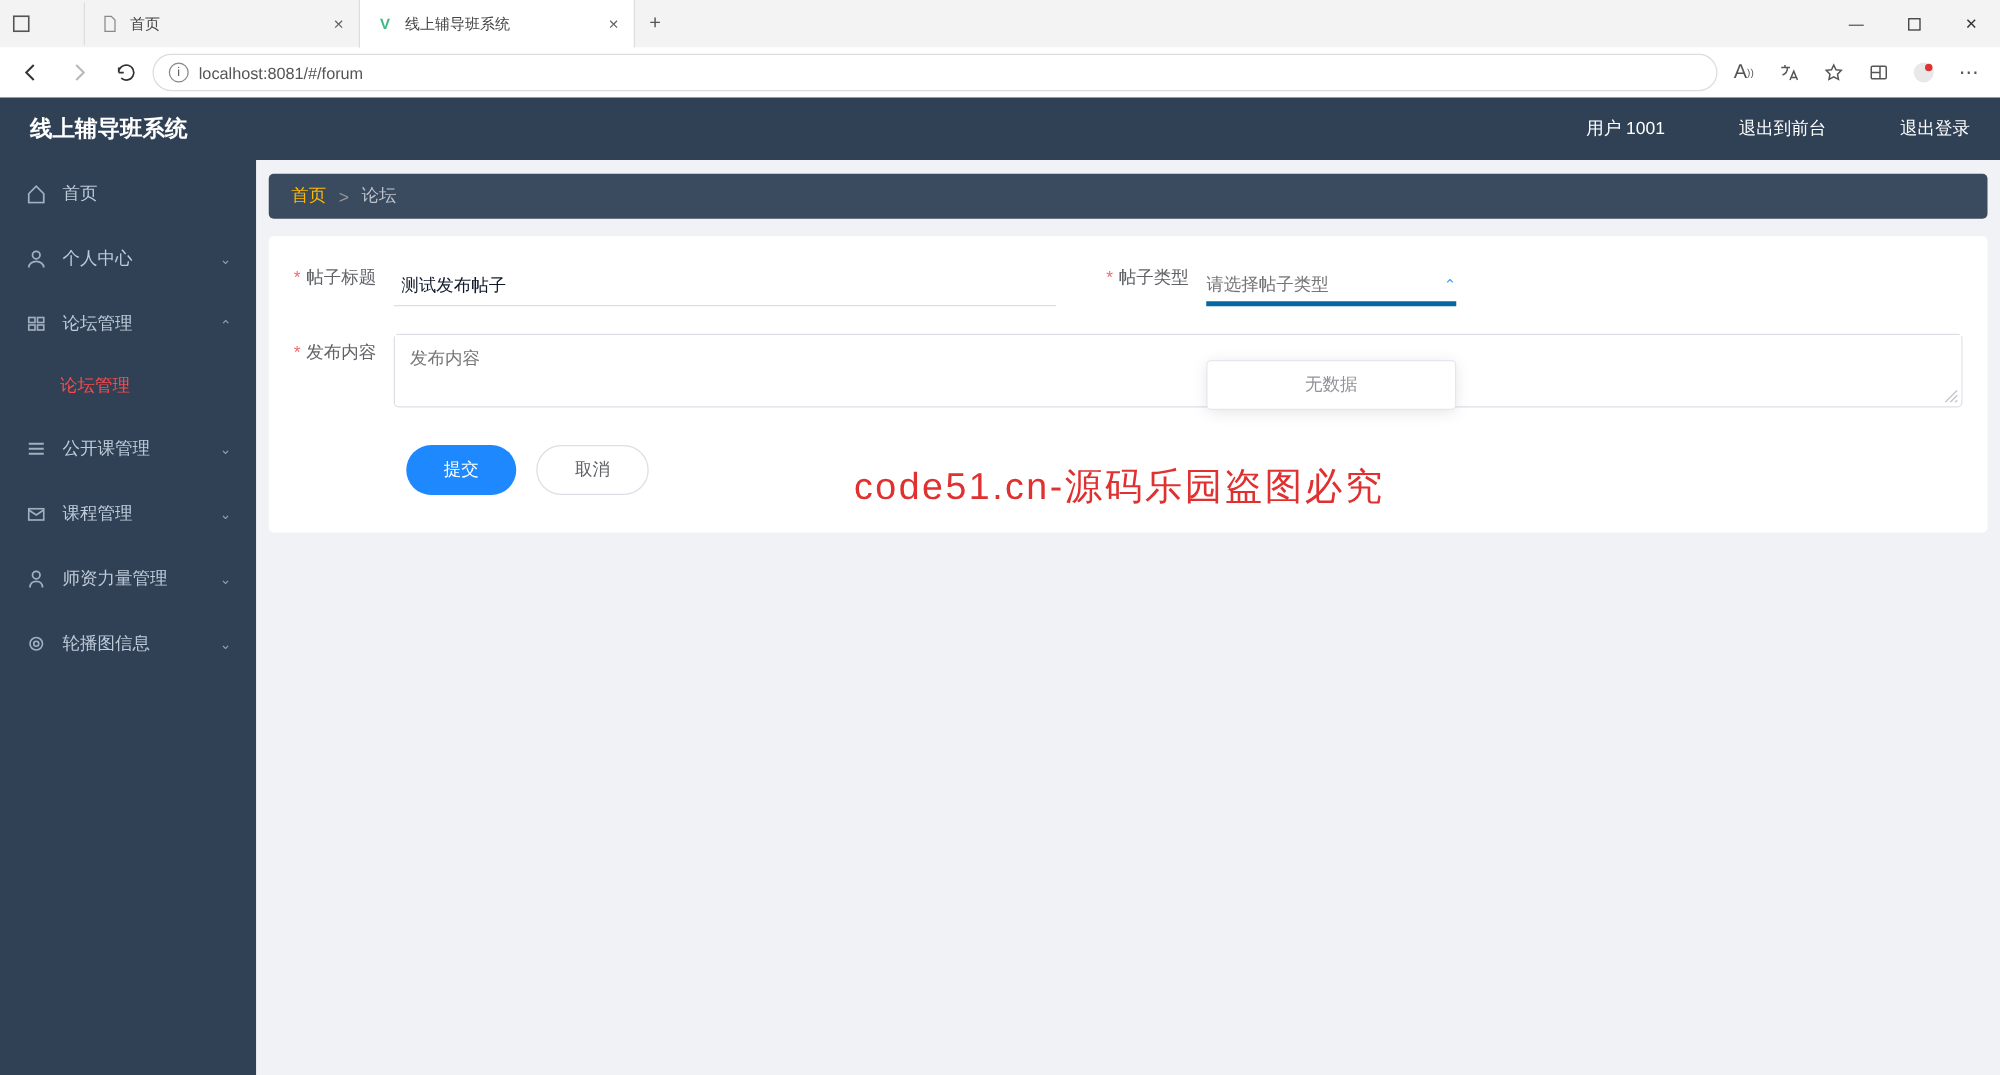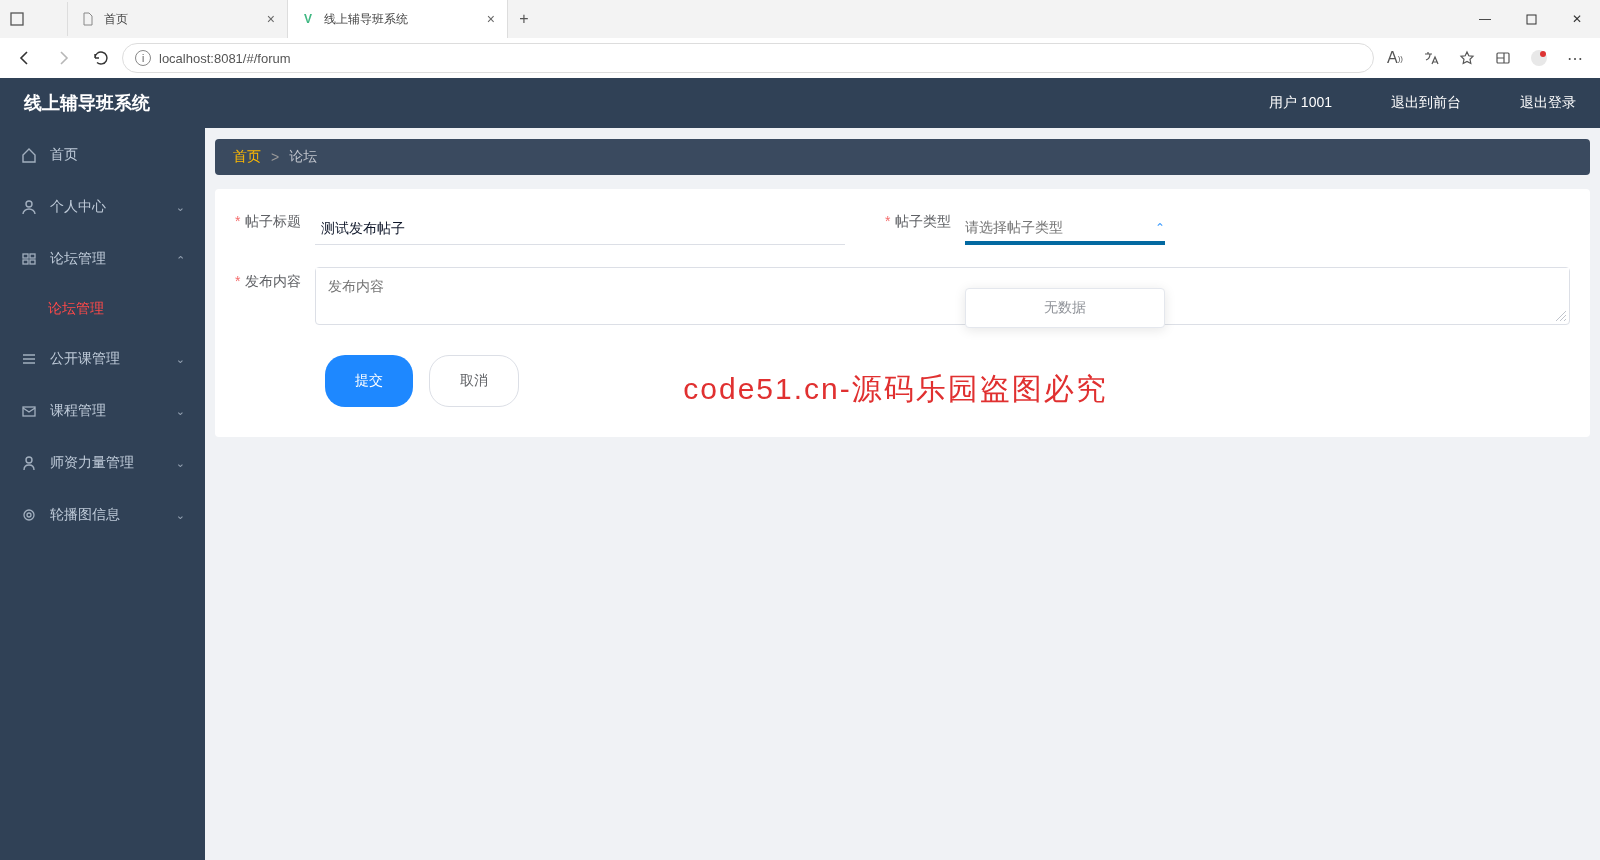--- a/index.html
+++ b/index.html
@@ -52,21 +52,21 @@
 .text-input.title-input { width: 530px; }
 .select-wrap { position: relative; width: 200px; border-bottom: 4px solid #0369a1; height: 32px; display: flex; align-items: center; }
 .select-wrap input { border: none; outline: none; width: 100%; font-size: 14px; color: #c0c4cc; }
 .select-wrap .chev { color: #409eff; font-size: 12px; transform: rotate(180deg); }
 .dropdown { position: absolute; top: 36px; left: 0; width: 200px; background: #fff; border: 1px solid #e4e7ed; border-radius: 4px; box-shadow: 0 2px 12px rgba(0,0,0,0.1); padding: 10px 0; text-align: center; color: #909399; font-size: 14px; z-index: 20; margin-top: 39px; }
 .textarea-wrap { flex: 1; border: 1px solid #dcdfe6; border-radius: 4px; min-height: 44px; position: relative; }
 .textarea-wrap textarea { width: 100%; border: none; outline: none; padding: 10px 12px; font-size: 14px; resize: none; min-height: 44px; font-family: inherit; }
 .textarea-wrap .resize-grip { position: absolute; right: 3px; bottom: 3px; width: 10px; height: 10px; color: #c0c4cc; }
 
 .btn-row { display: flex; gap: 16px; padding-left: 90px; margin-top: 30px; }
-.btn { height: 52px; padding: 0 30px; border-radius: 20px; font-size: 14px; cursor: pointer; display: flex; align-items: center; justify-content: center; text-align: center; }
+.btn { height: 40px; padding: 0 30px; border-radius: 20px; font-size: 14px; cursor: pointer; display: flex; align-items: center; justify-content: center; text-align: center; }
 .btn-primary { background: #1e88ff; color: #fff; border: none; }
 .btn-default { background: #fff; color: #606266; border: 1px solid #dcdfe6; }
 
 .watermark { position: absolute; left: 0; right: 14px; text-align: center; color: #e03030; font-size: 30px; z-index: 50; pointer-events: none; font-weight: 400; letter-spacing: 2px; }
 
 svg { display: block; }
 </style>
 </head>
 <body>
 

